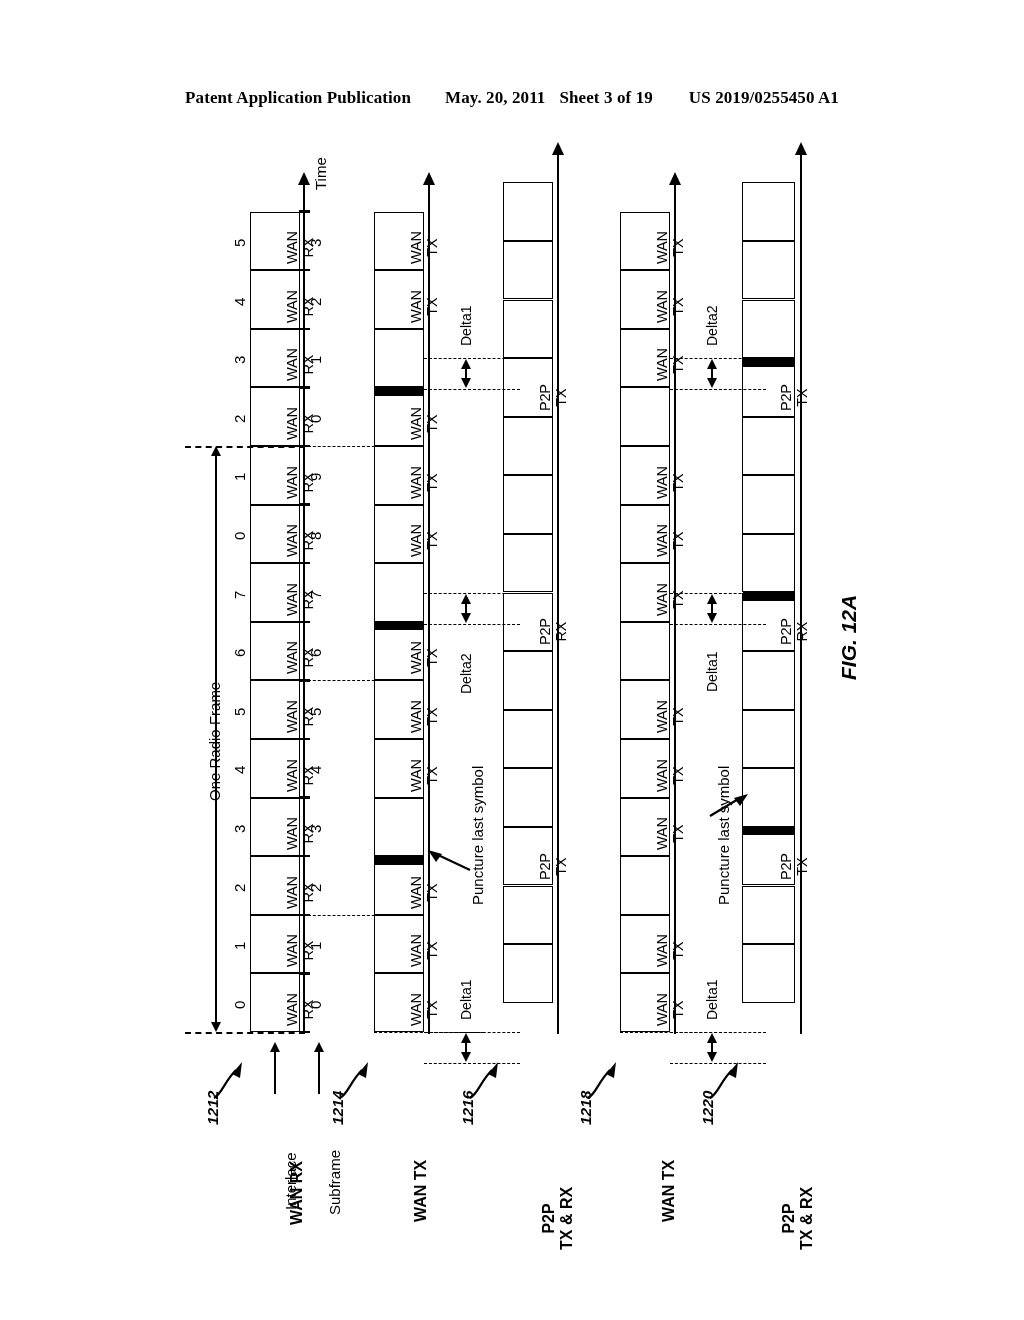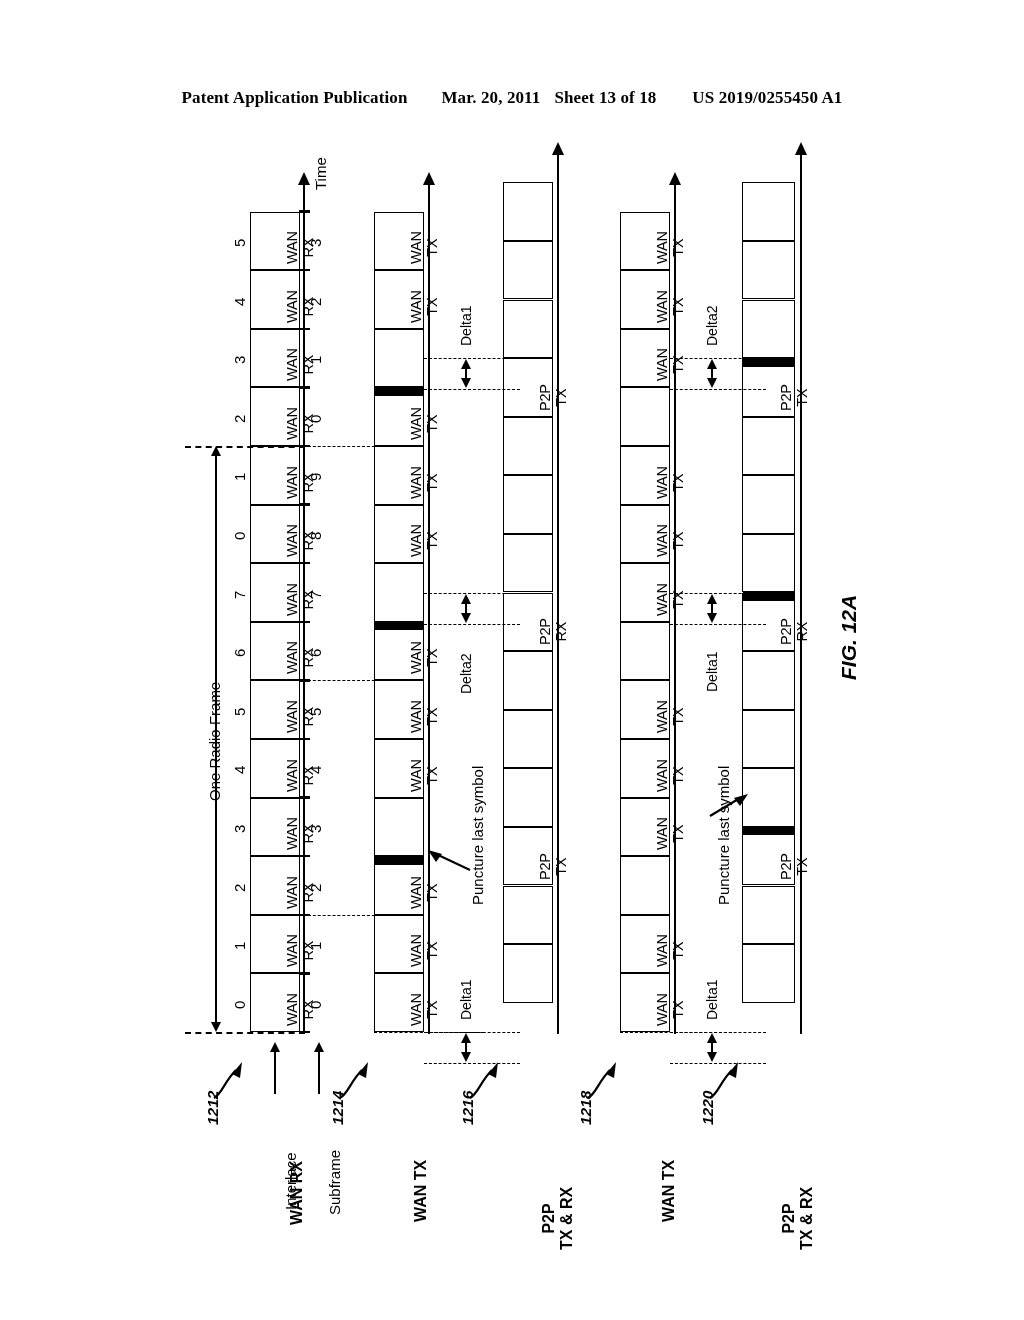--- a/index.html
+++ b/index.html
@@ -107,21 +107,21 @@
 
   .figlabel{
     position:absolute;transform-origin:0 0;transform:rotate(-90deg);
     font-style:italic;font-weight:bold;font-size:21px;white-space:nowrap;
     font-family:"Liberation Sans", sans-serif;
   }
 </style>
 </head>
 <body>
 
-<div class="pubheader"><span>Patent Application Publication</span><span class="hdr-gap1"></span><span>Mar. 20, 2011</span><span class="hdr-gap2"></span><span>Sheet 13 of 18</span><span class="hdr-gap3"></span><span>US 2019/0255450 A1</span></div>
+<div class="pubheader"><span>Patent Application Publication</span><span class="hdr-gap1"></span><span>May. 20, 2011</span><span class="hdr-gap2"></span><span>Sheet 3 of 19</span><span class="hdr-gap3"></span><span>US 2019/0255450 A1</span></div>
 
 <div id="figure">
     <div class="axis" style="left: 303px; top: 183.6px; height: 850.4px;"></div>
     <div class="axis-head" style="left: 298px; top: 171.6px;"></div>
     <div class="cellbox" style="left: 250px; top: 973.4px; width: 50px; height: 58.6px;"></div>
     <div class="celltext" style="left: 284px; top: 1026px;">
       <div>WAN</div>
       <div>RX</div>
     </div>
     <div class="cellbox" style="left: 250px; top: 914.8px; width: 50px; height: 58.6px;"></div>

